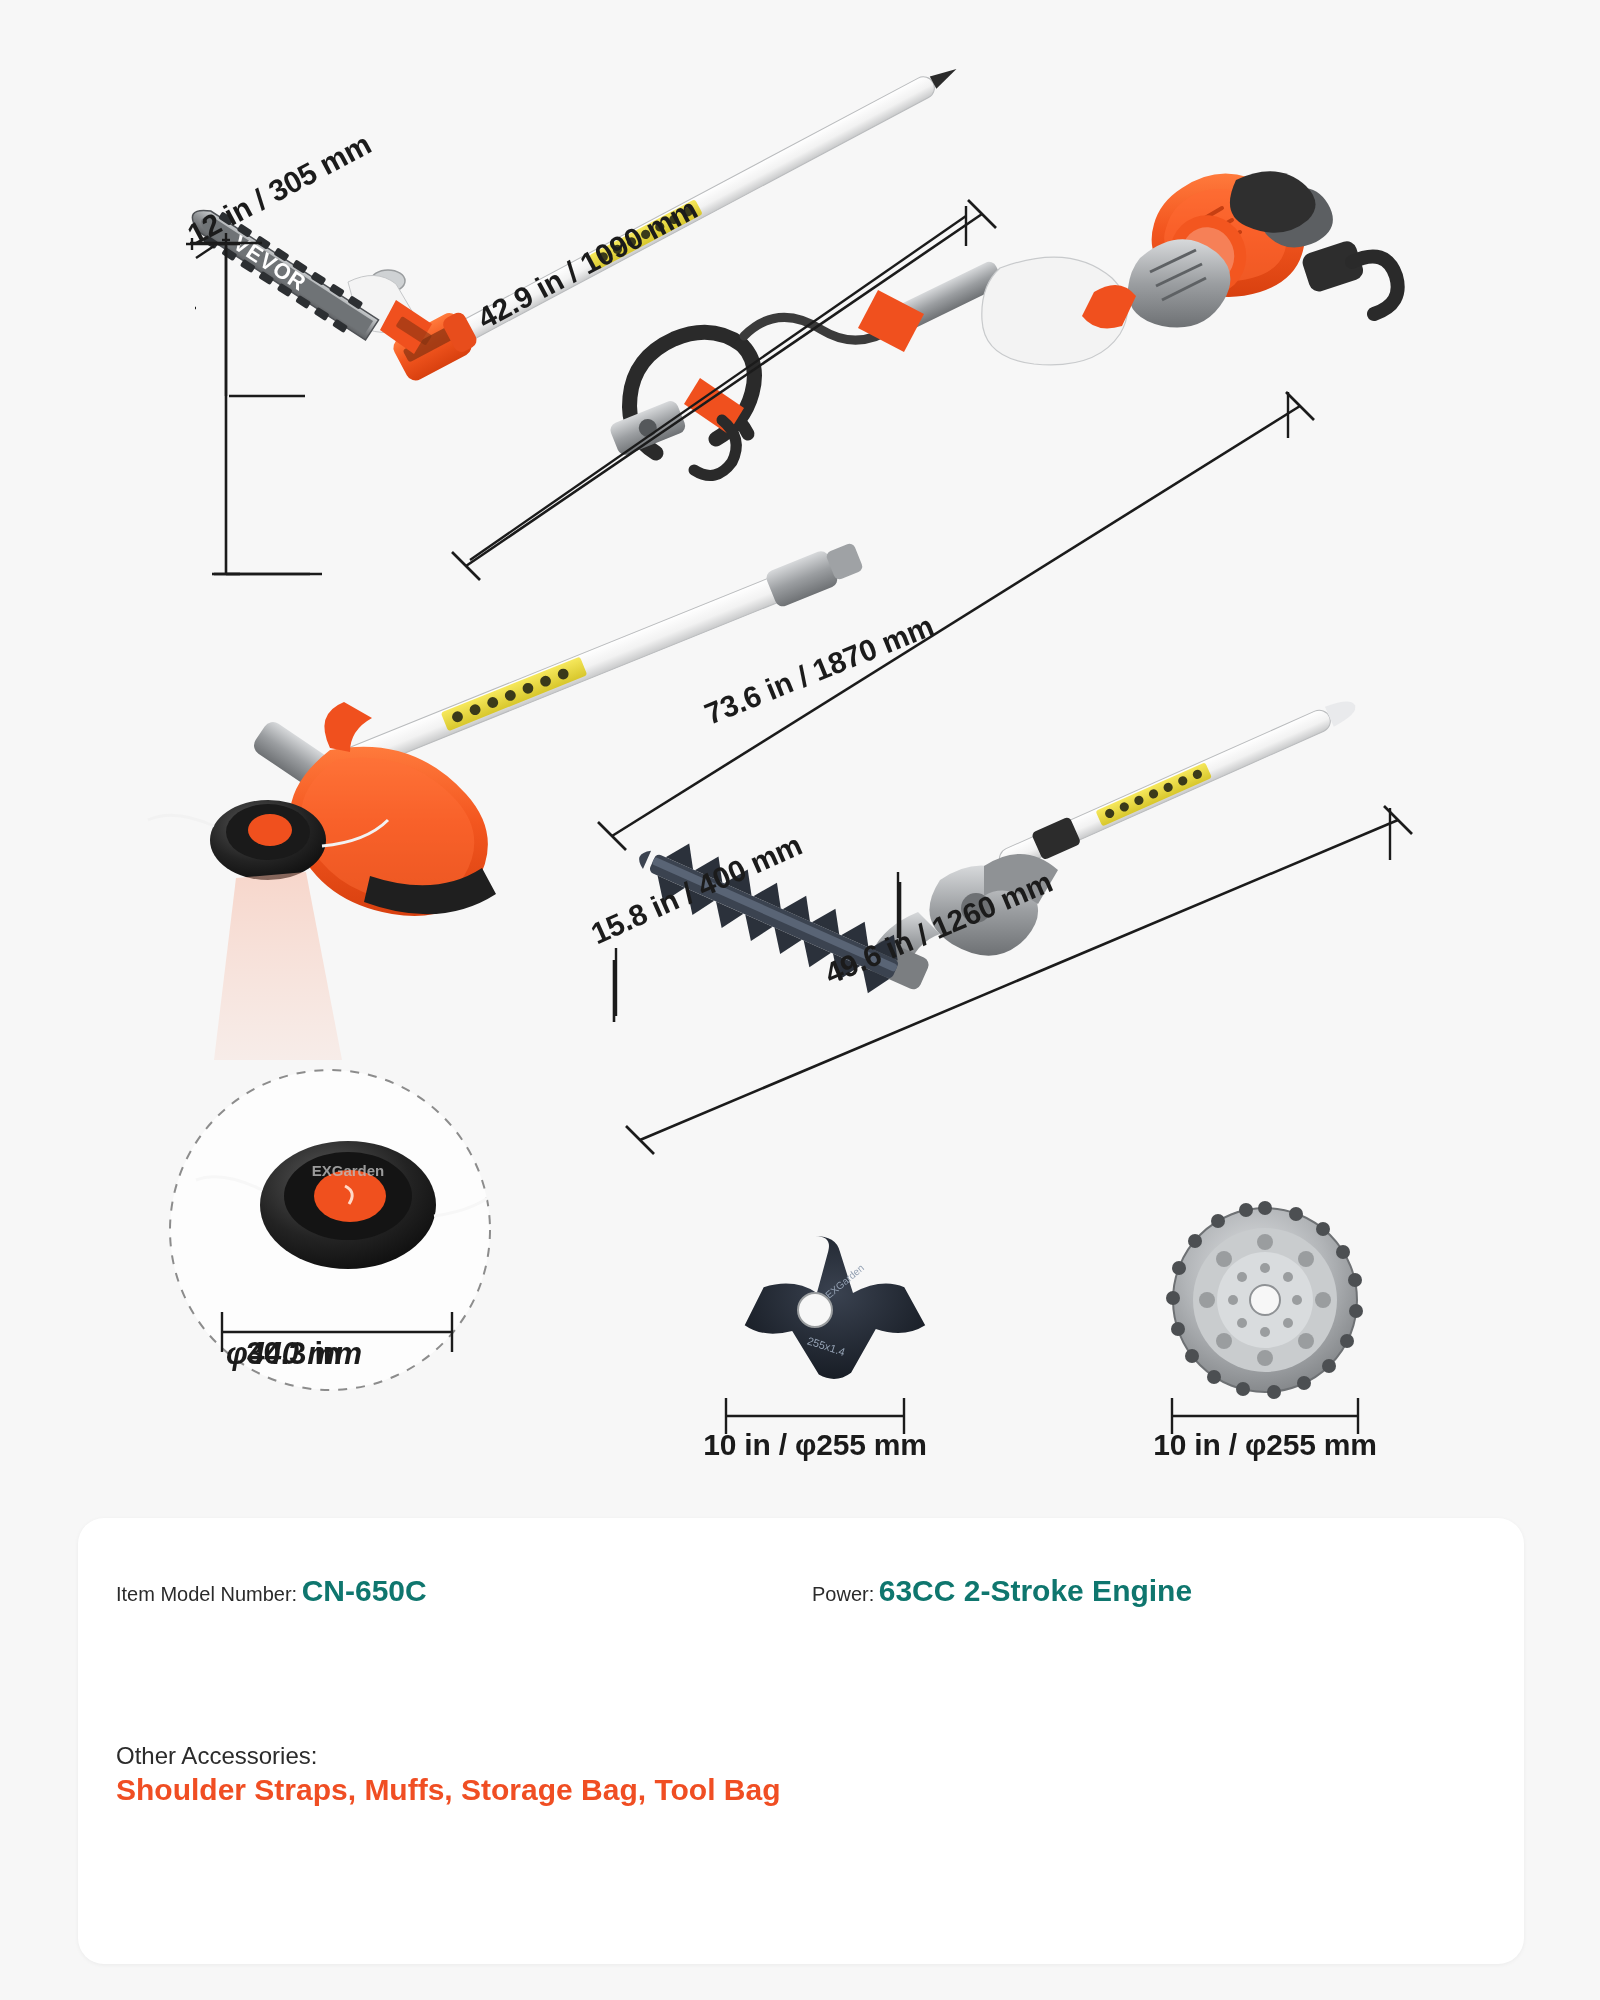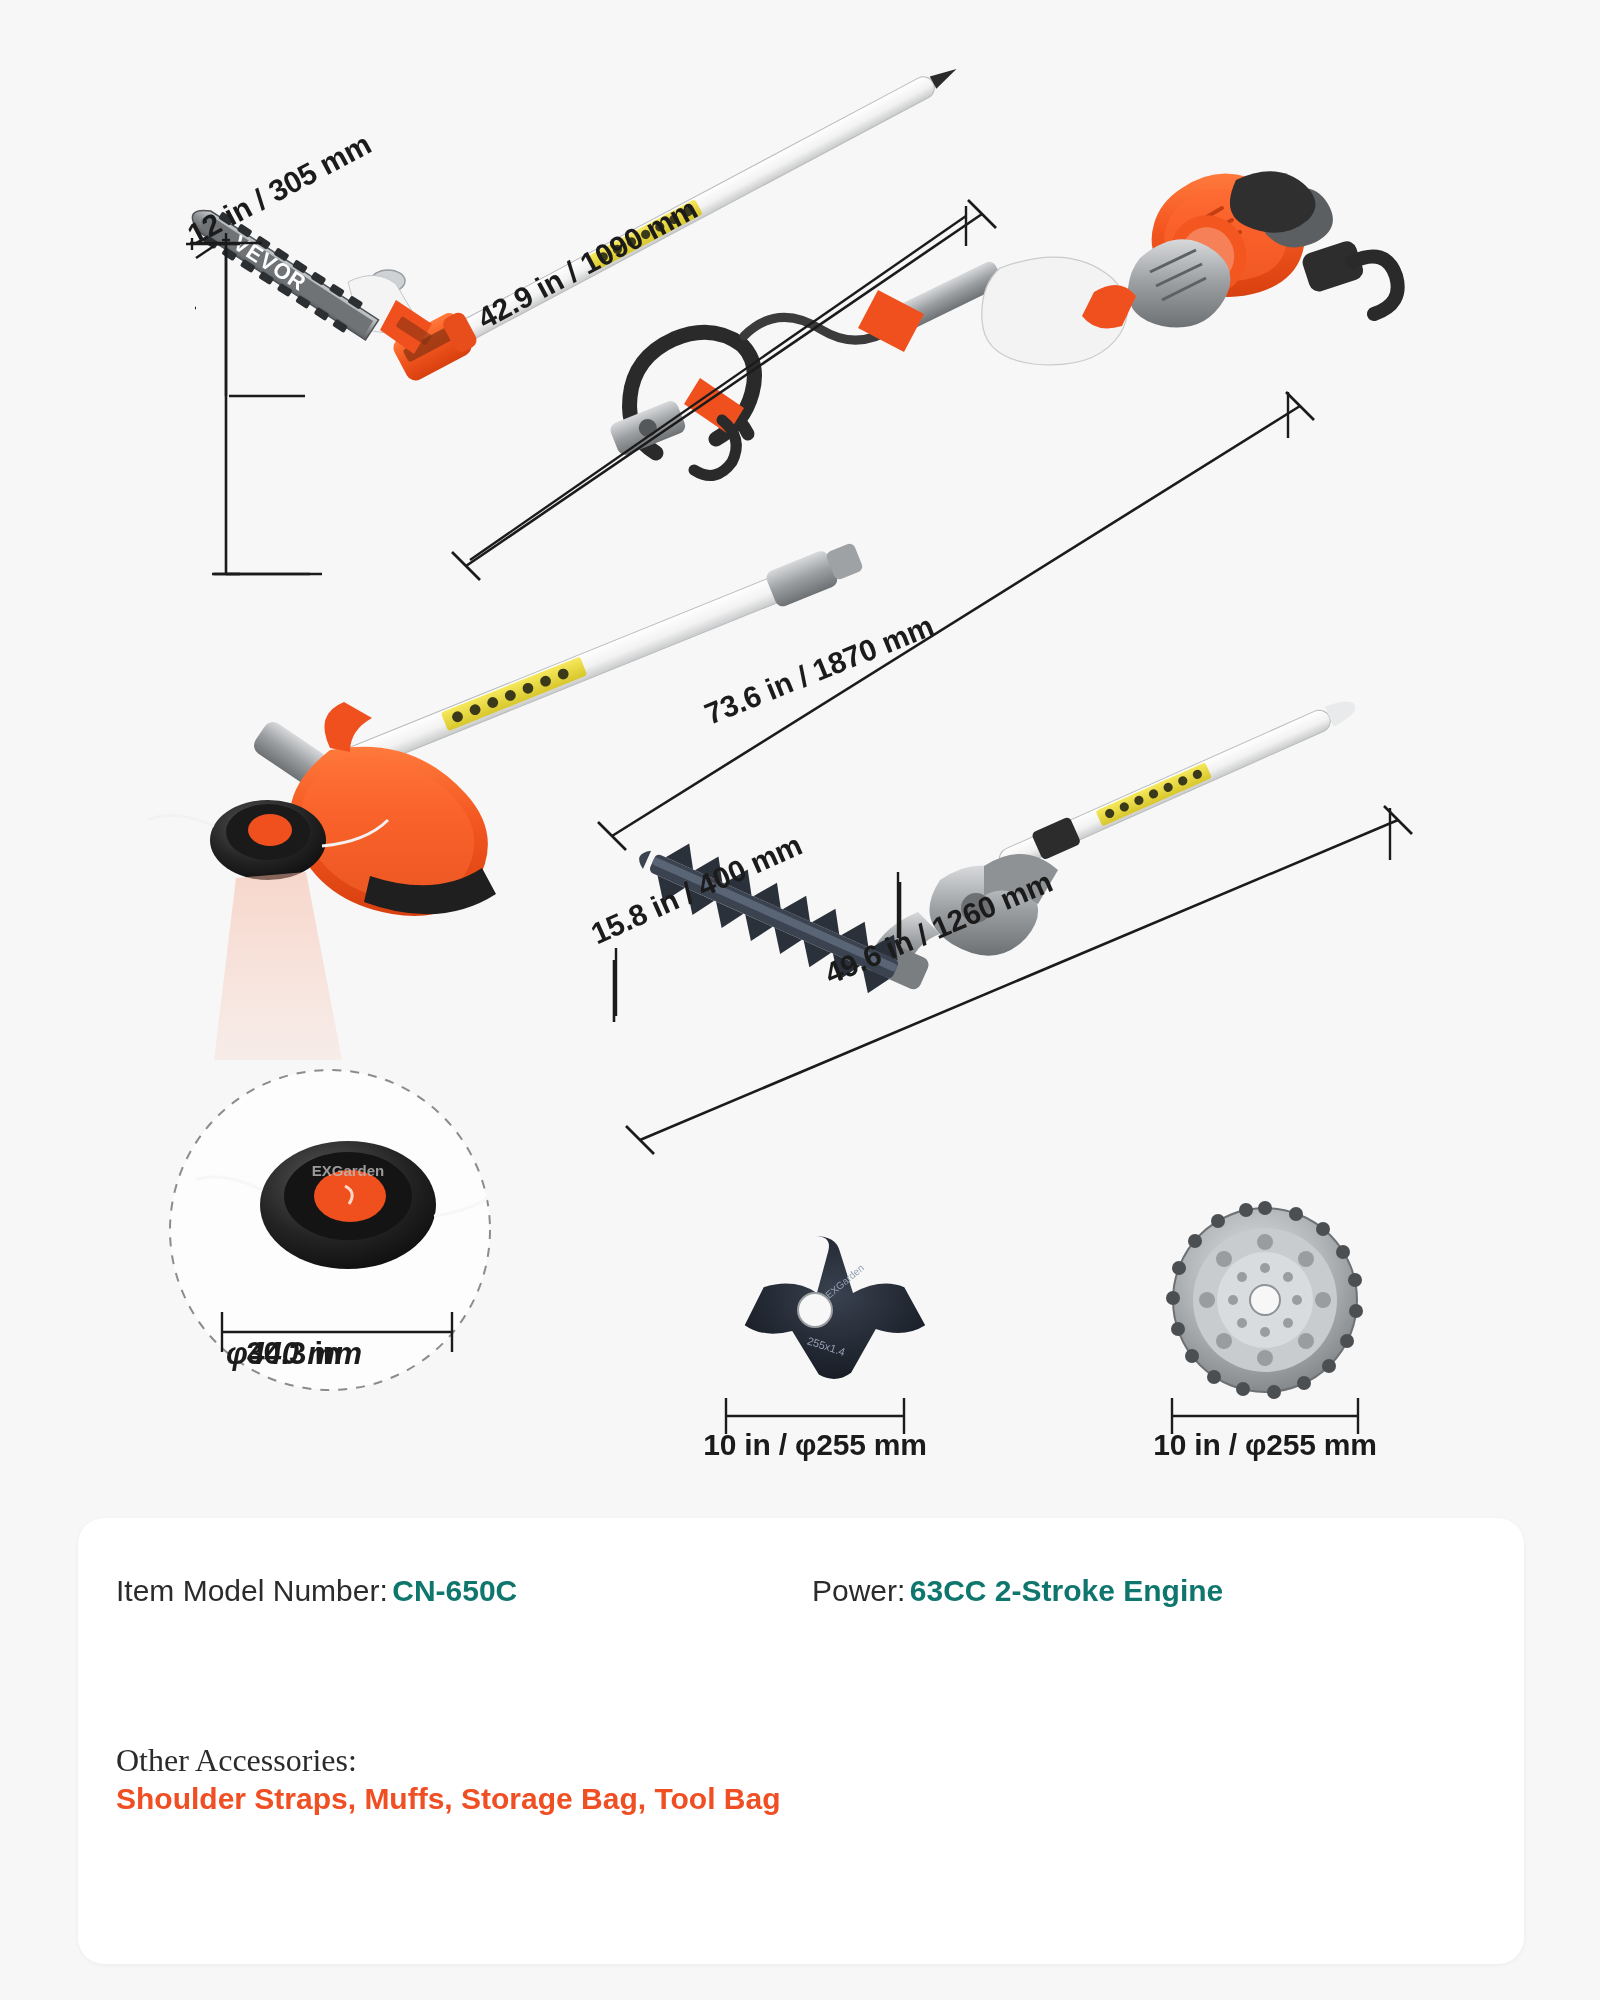--- a/index.html
+++ b/index.html
@@ -32,27 +32,27 @@
   #spec-panel {
     position:absolute;
     left:78px; top:1518px;
     width:1446px; height:446px;
     background:#ffffff;
     border-radius:26px;
     box-shadow:0 1px 4px rgba(0,0,0,0.05);
   }
   .spec-row { position:absolute; white-space:nowrap; }
   .spec-key {
-    font-size:30px; font-weight:400; color:#2b2b2b;
+    font-size:20px; font-weight:400; color:#2b2b2b;
   }
   .spec-val {
     font-size:30px; font-weight:700; color:#0f766e;
   }
   .acc-head {
-    font-size:32px; font-weight:400; color:#2b2b2b;font-family:Liberation Serif, serif;
+    font-size:24px; font-weight:400; color:#2b2b2b;
   }
   .acc-line {
     font-size:30px; font-weight:700; color:#f04e23;
     line-height:1.32;
   }
 </style>
 </head>
 <body>
 
 <div id="diagram">

